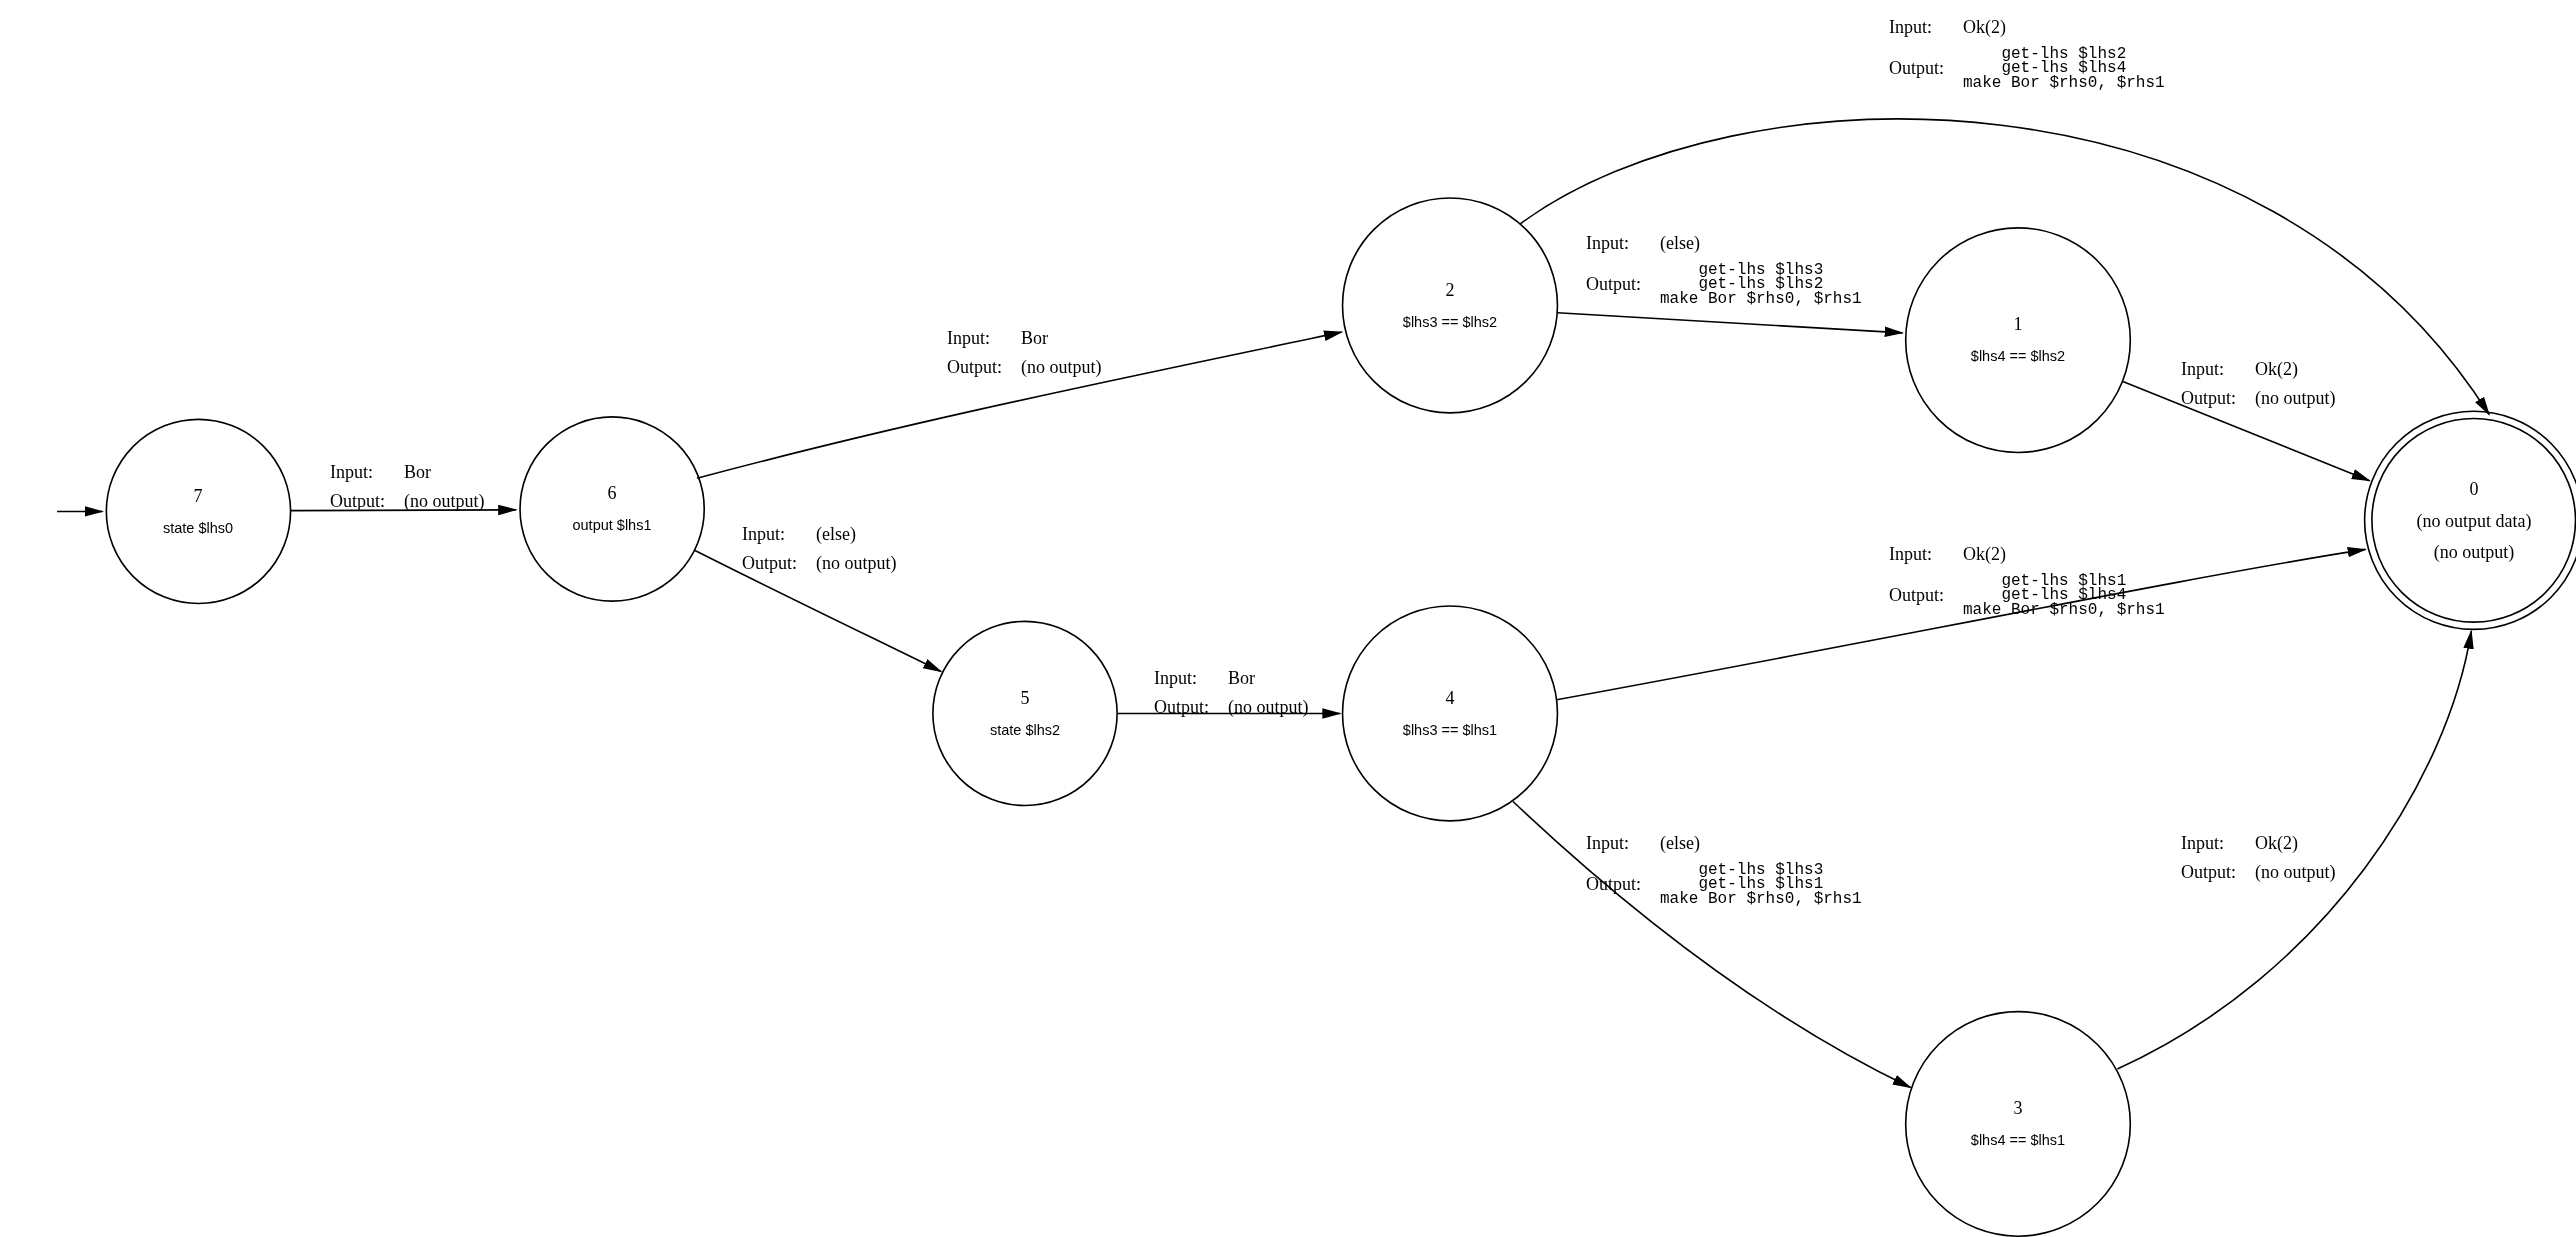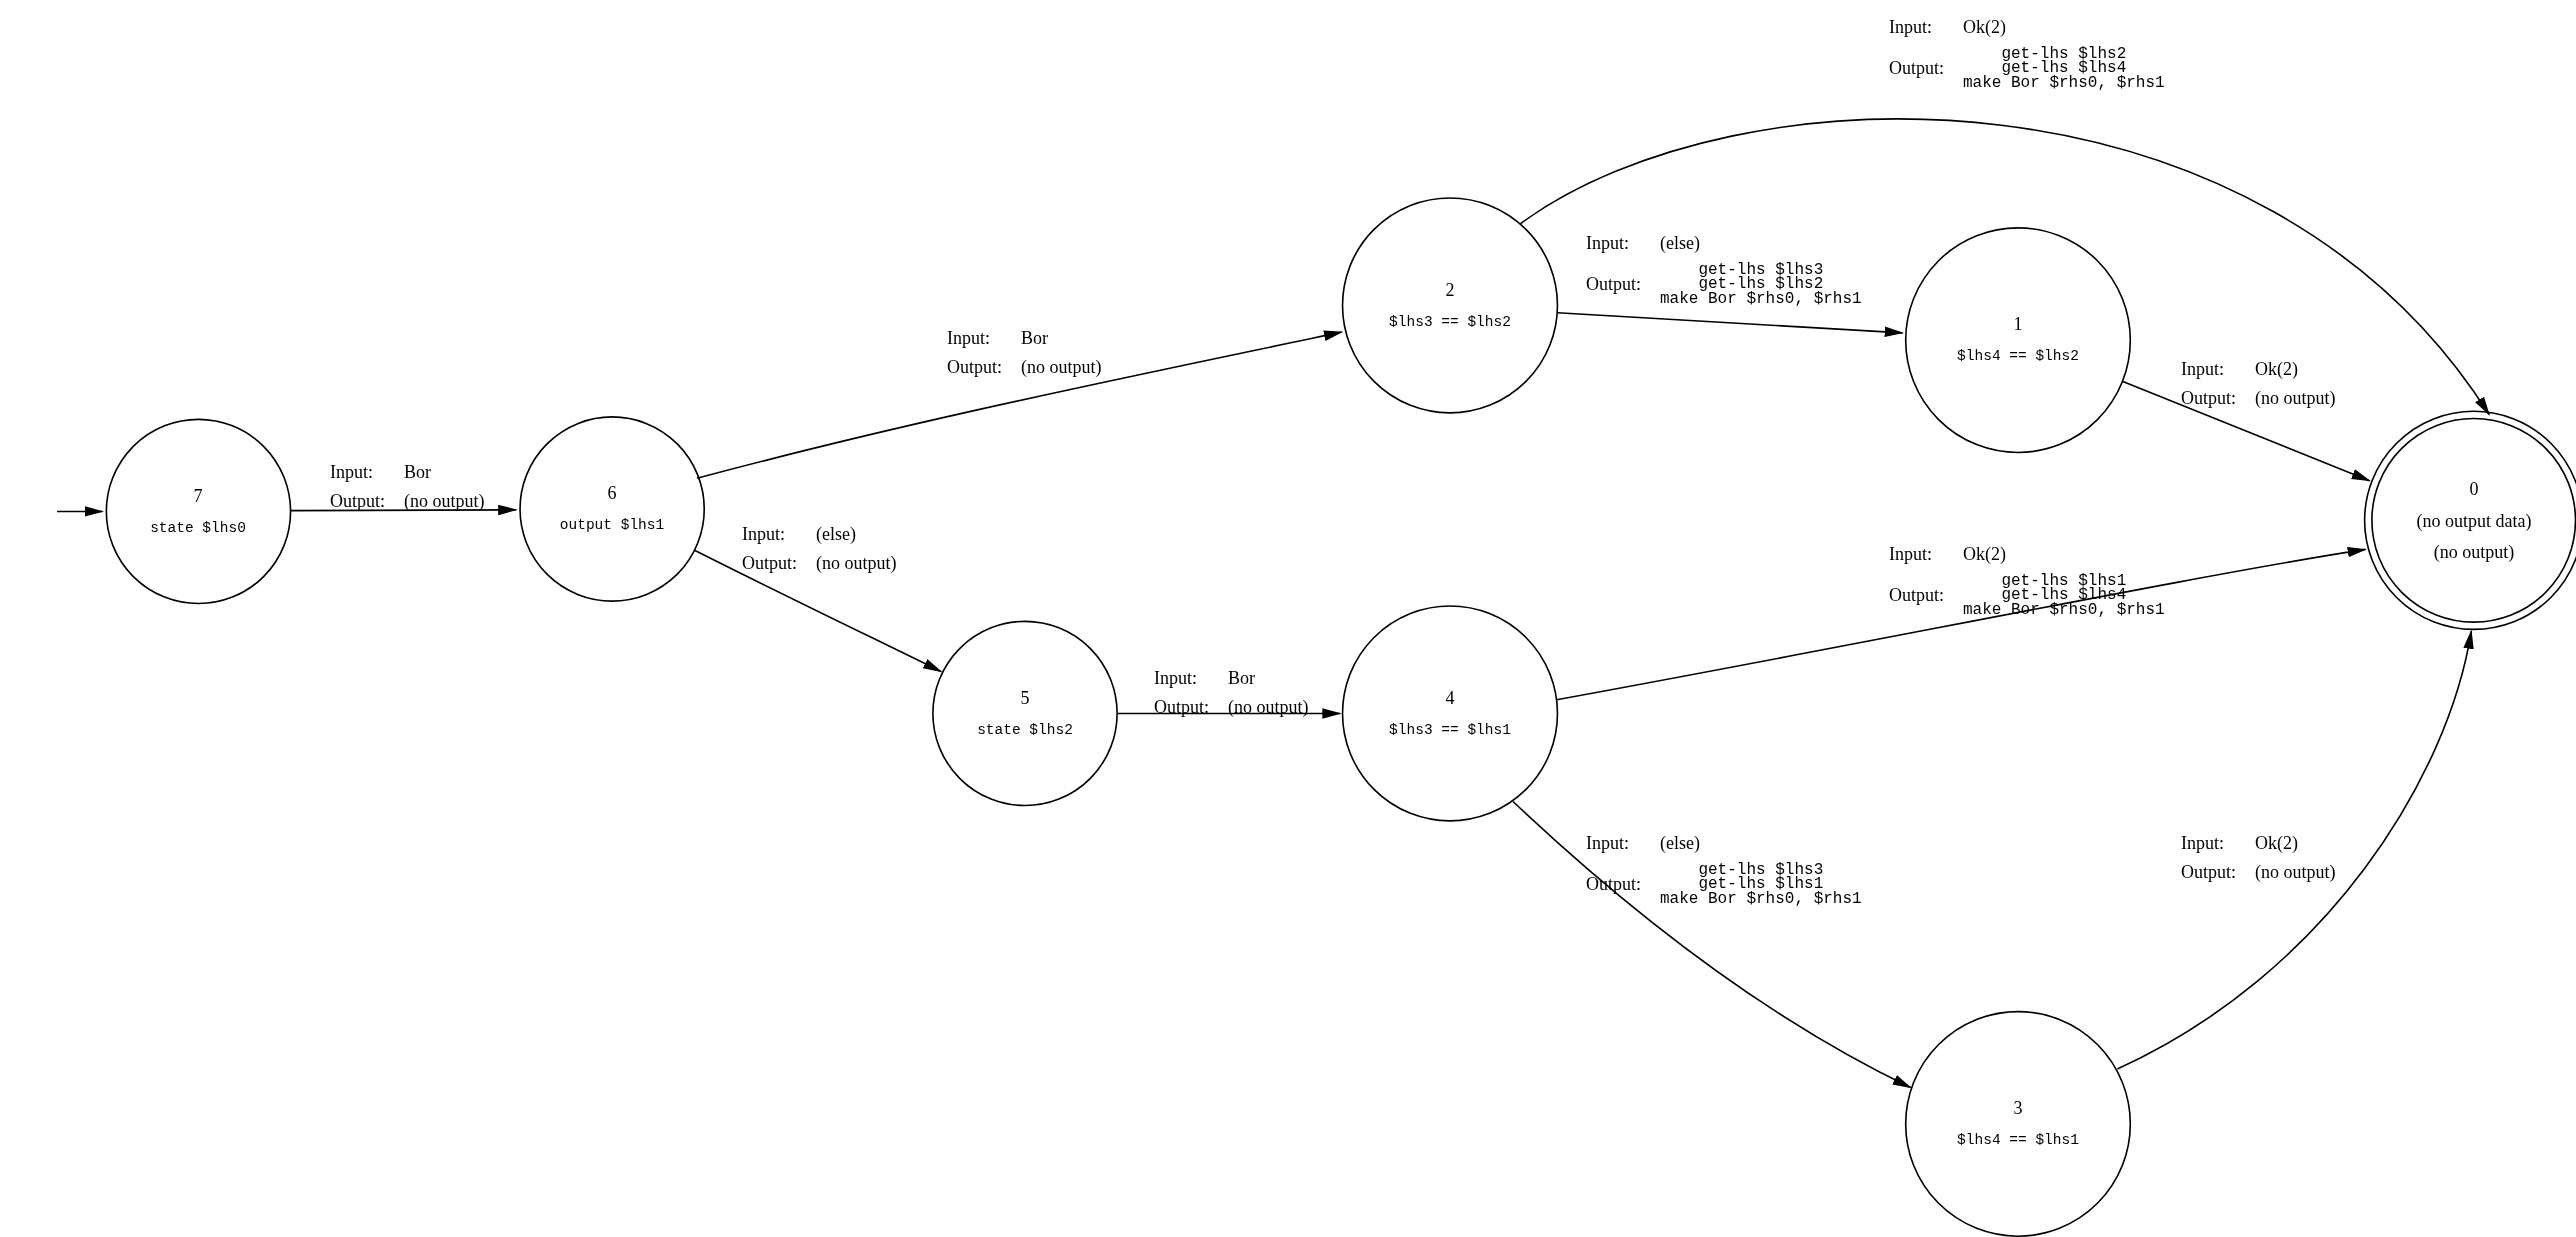--- a/index.html
+++ b/index.html
@@ -18,21 +18,21 @@
 
   .node-label {
     position: absolute;
     transform: translate(-50%, -50%);
     text-align: center;
     white-space: nowrap;
     font-size: 18px;
     line-height: 31.5px;
   }
   .node-label .mono {
-    font-family: Liberation Mono, monospace;
+    font-family: Liberation Sans, sans-serif;
     font-size: 14.5px;
   }
 
   .edge-label {
     position: absolute;
     font-size: 18px;
     white-space: nowrap;
     margin-top: 8px;
   }
   .edge-label .row {

